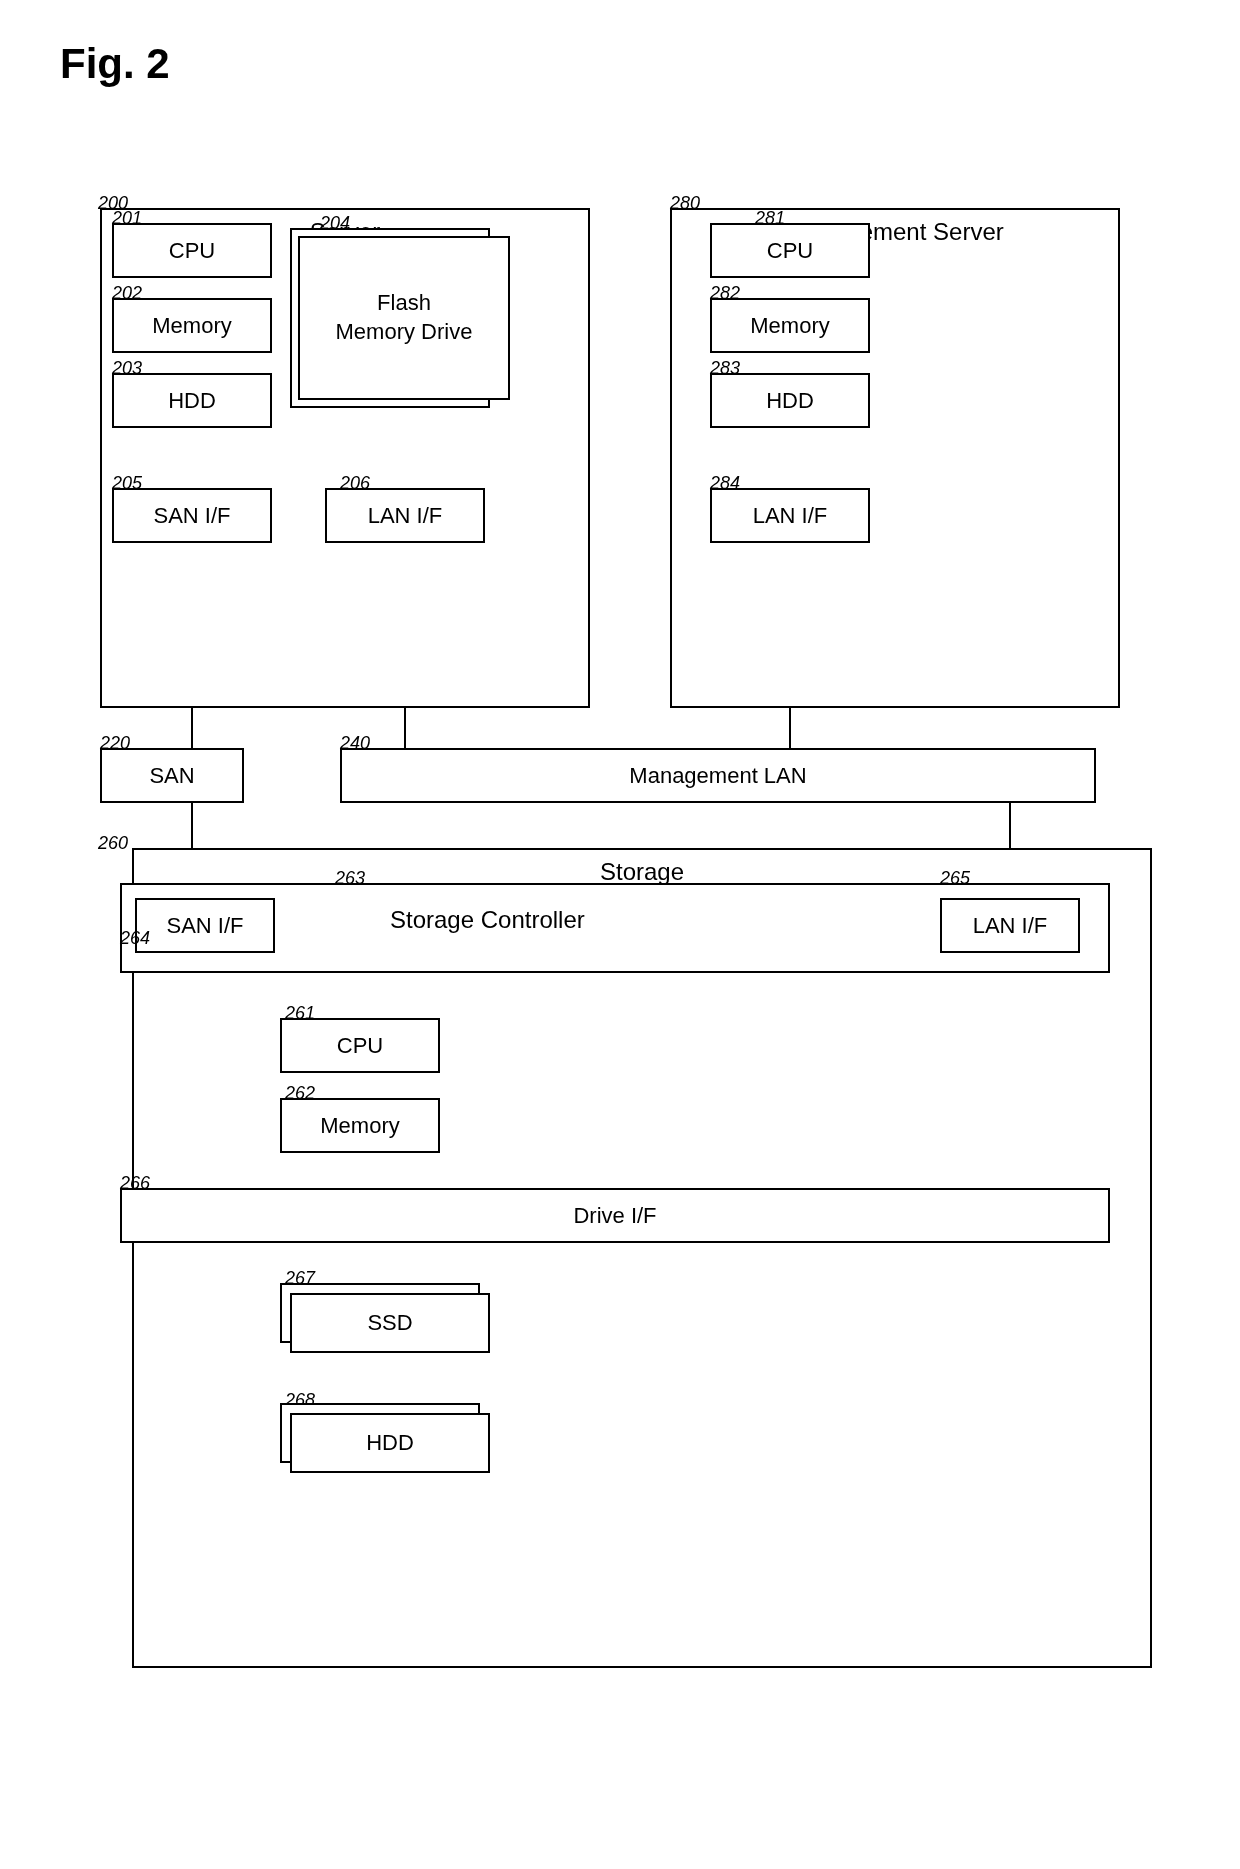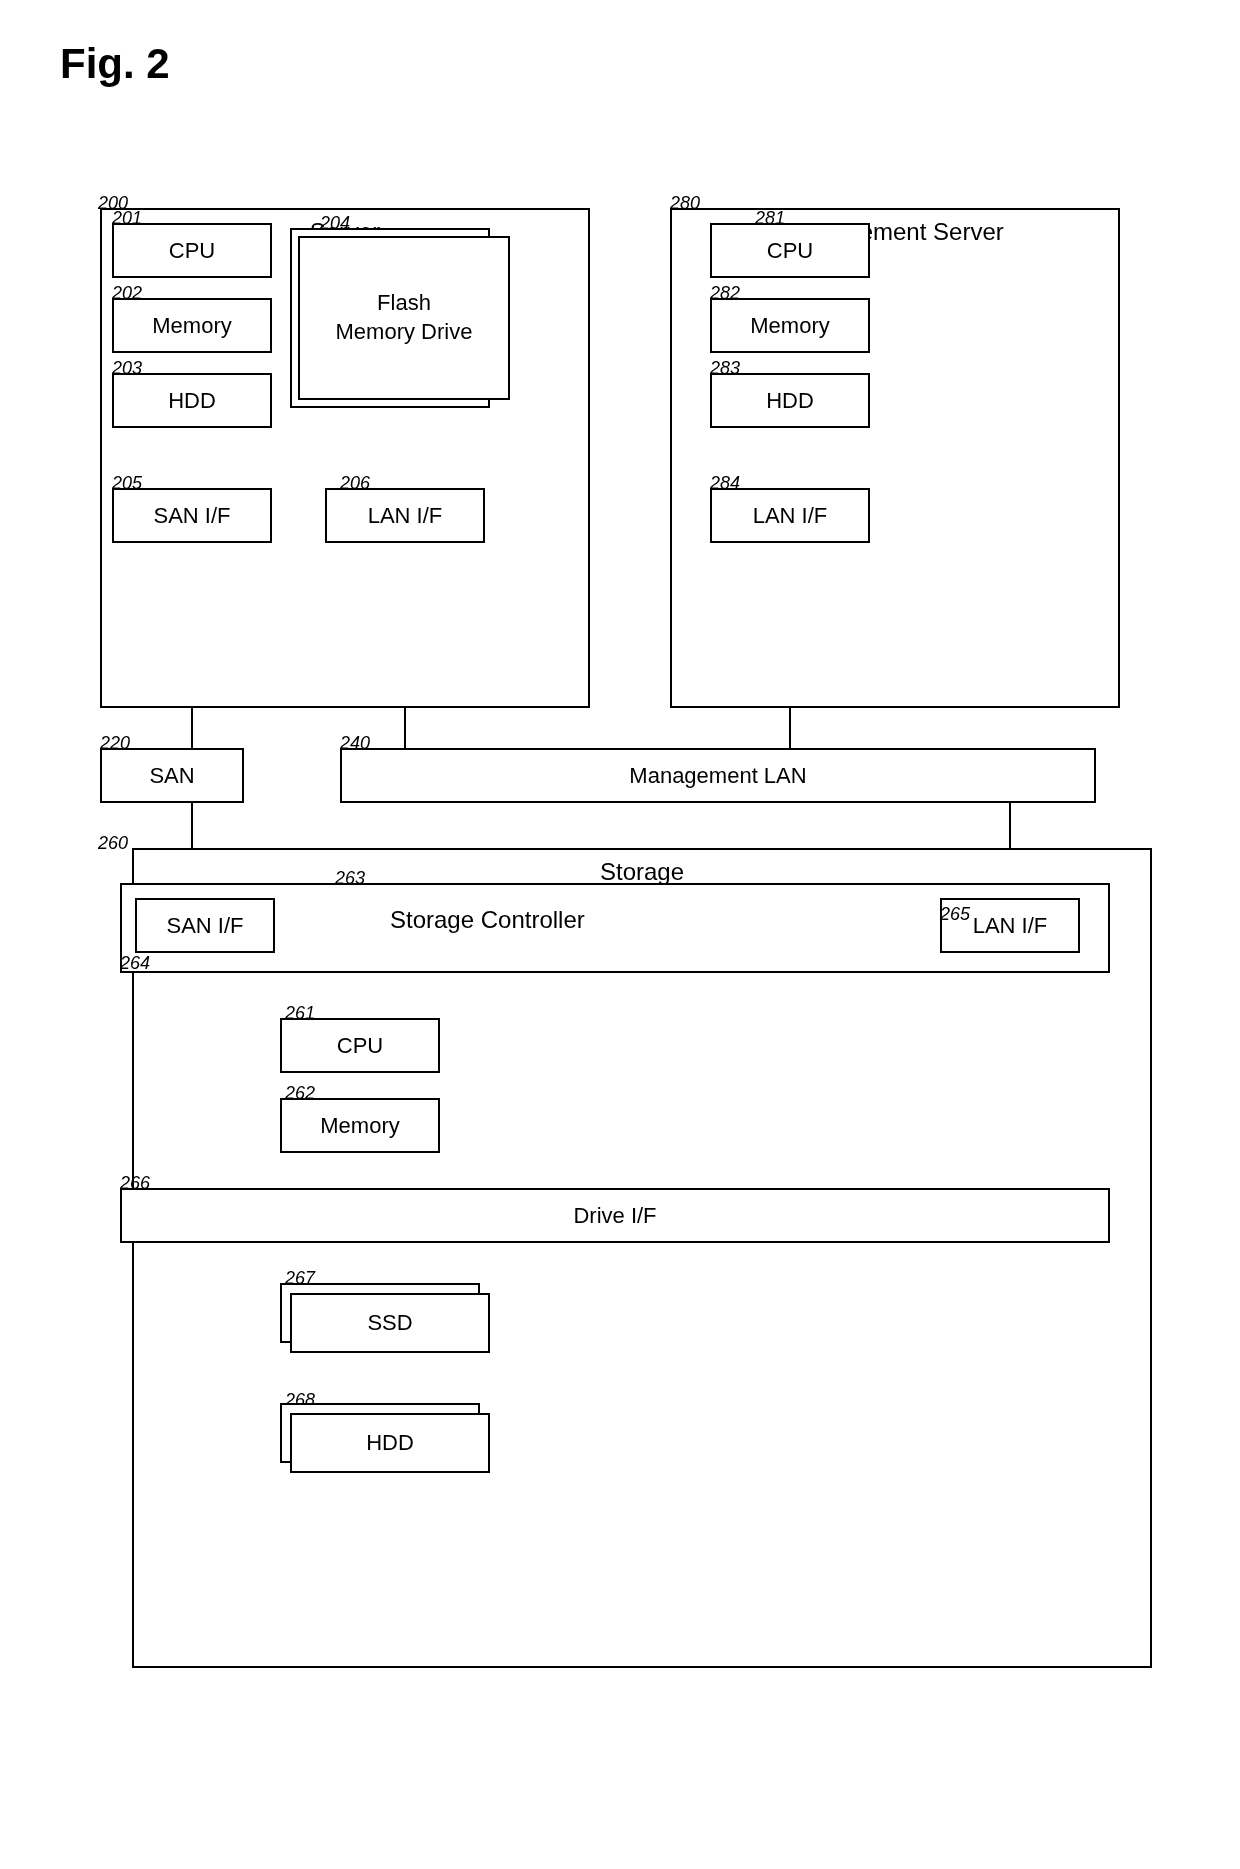--- a/index.html
+++ b/index.html
@@ -372,26 +372,26 @@
     </div>
     <span class="ref-tag" style="position:absolute; top:705px; left:28px;">260</span>
 
     <div class="outer-box" id="sc-outer"></div>
     <span class="ref-tag" style="position:absolute; top:740px; left:265px;">263</span>
     <div style="position:absolute; top:778px; left:320px; font-size:24px;">Storage Controller</div>
 
     <div class="box" id="sc-sanif">
       <span>SAN I/F</span>
     </div>
-    <span class="ref-tag" style="position:absolute; top:825px; left:50px;">264</span>
+    <span class="ref-tag" style="position:absolute; top:800px; left:50px;">264</span>
 
     <div class="box" id="sc-lanif">
       <span>LAN I/F</span>
     </div>
-    <span class="ref-tag" style="position:absolute; top:740px; left:870px;margin-top:36px;">265</span>
+    <span class="ref-tag" style="position:absolute; top:740px; left:870px;">265</span>
 
     <span class="ref-tag" style="position:absolute; top:875px; left:215px;">261</span>
     <div class="box" id="sc-cpu">
       <span>CPU</span>
     </div>
 
     <span class="ref-tag" style="position:absolute; top:955px; left:215px;">262</span>
     <div class="box" id="sc-mem">
       <span>Memory</span>
     </div>

